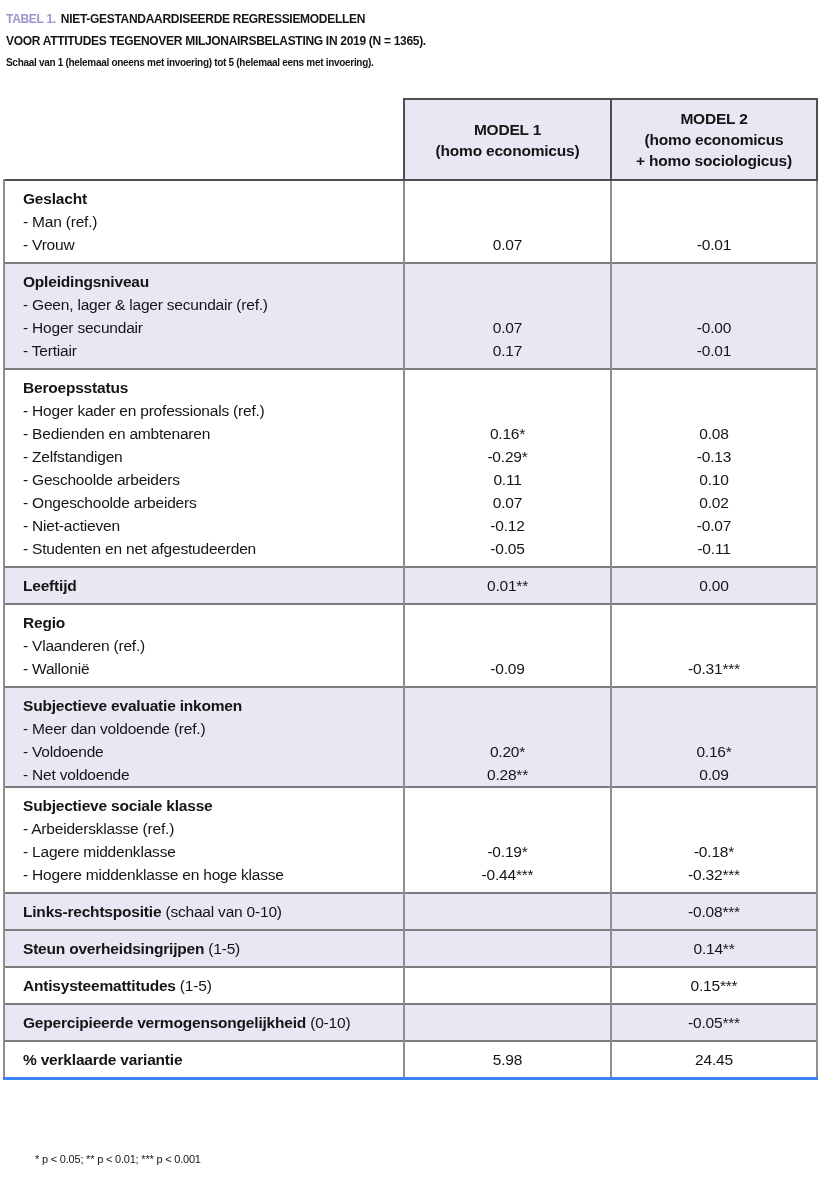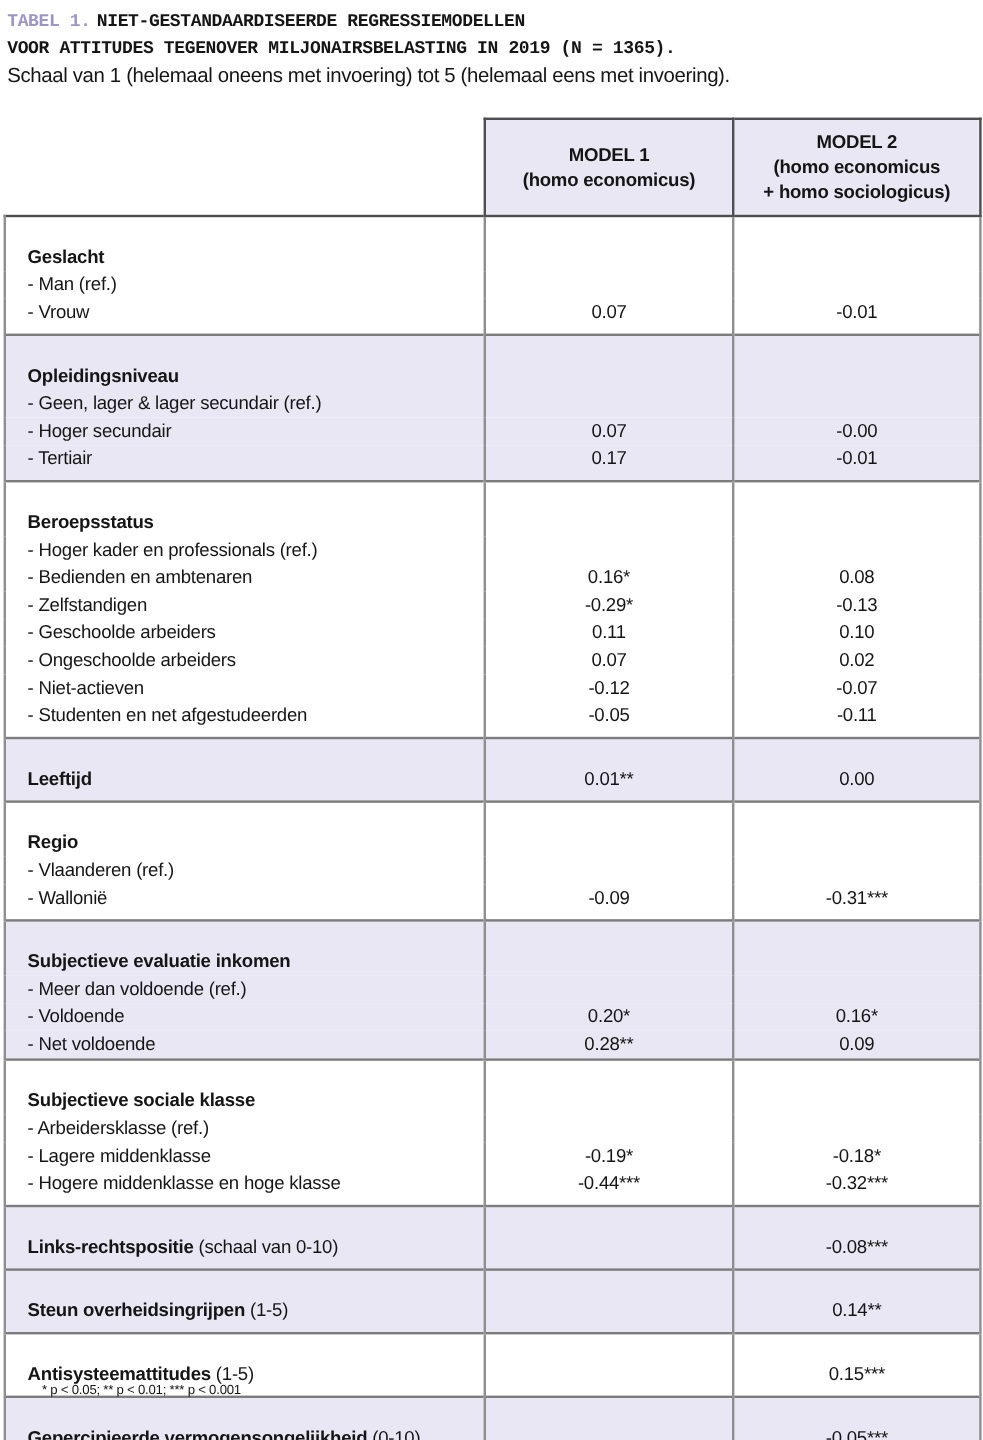--- a/index.html
+++ b/index.html
@@ -2,38 +2,38 @@
 <html><head>
 <meta charset="utf-8">
 <style>
   html,body { margin:0; padding:0; }
   .page {
     position:relative; width:819px; height:1200px; background:#ffffff;
     font-family:"Liberation Sans", sans-serif; color:#151515; overflow:hidden;
   }
   
   .caption { position:absolute; left:6px; top:8px; letter-spacing:-0.3px; }
-  .cap-line { font-size:15px; line-height:22px; font-weight:bold;font-family:Liberation Mono, monospace; }
+  .cap-line { font-size:12px; line-height:22px; font-weight:bold; }
   .tabel-num { color:#9c95c9; margin-right:5px; }
-  .cap-sub { font-size:17px; line-height:22px; font-weight:normal; }
+  .cap-sub { font-size:10px; line-height:22px; font-weight:bold; }
   
   table.reg { position:absolute; left:3px; top:98px; width:813px;
     border-collapse:collapse; table-layout:fixed; }
   col.c-lbl { width:400px; } col.c-m1 { width:207px; } col.c-m2 { width:206px; }
   td, th { padding:0; vertical-align:middle; }
   td.corner { border:none; background:#ffffff; }
   th.hdr {
     background:#e9e7f3; border:2px solid #4e4e4e;
     font-size:15.5px; line-height:21px; font-weight:bold; text-align:center;
     padding:8px 6px; letter-spacing:-0.2px;
   }
   tbody td { border-left:2px solid #8e8e8e; border-right:2px solid #8e8e8e;
     font-size:15.5px; letter-spacing:-0.2px; background:#ffffff; }
   tbody tr.shaded td { background:#e9e7f3; }
-  tbody tr.ss > td { border-top:2px solid #7c7c7c; padding-top:22px; }
+  tbody tr.ss > td { border-top:2px solid #7c7c7c; padding-top:6px; }
   tbody tr.se > td { padding-bottom:6px; }
   tbody tr:first-child > td { border-top:2px solid #4e4e4e; }
   tbody tr:last-child > td { border-bottom:3px solid #3b82f6; }
   td.lbl { padding-left:18px; line-height:23px; }
   td.lbl .blb { font-weight:bold; }
   td.val { text-align:center; line-height:23px; }
   
   .footnote { position:absolute; left:35px; top:1153px; font-size:11px;
     letter-spacing:-0.2px; }
 </style>

